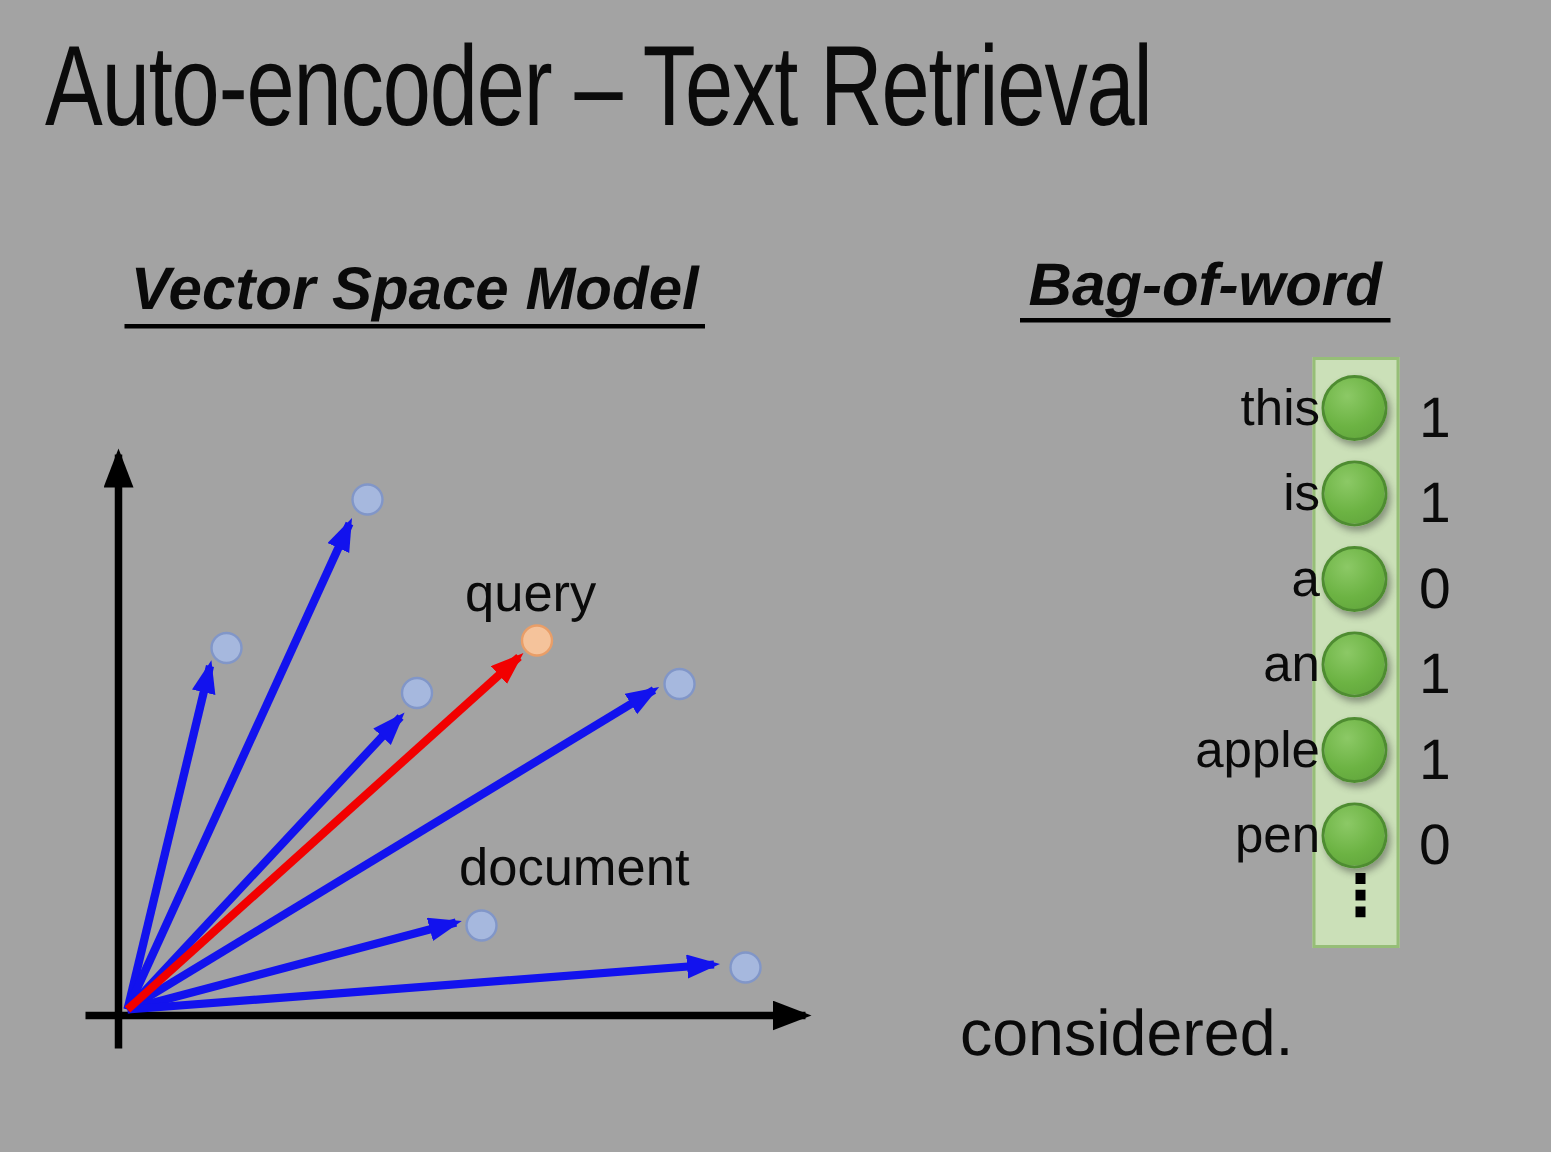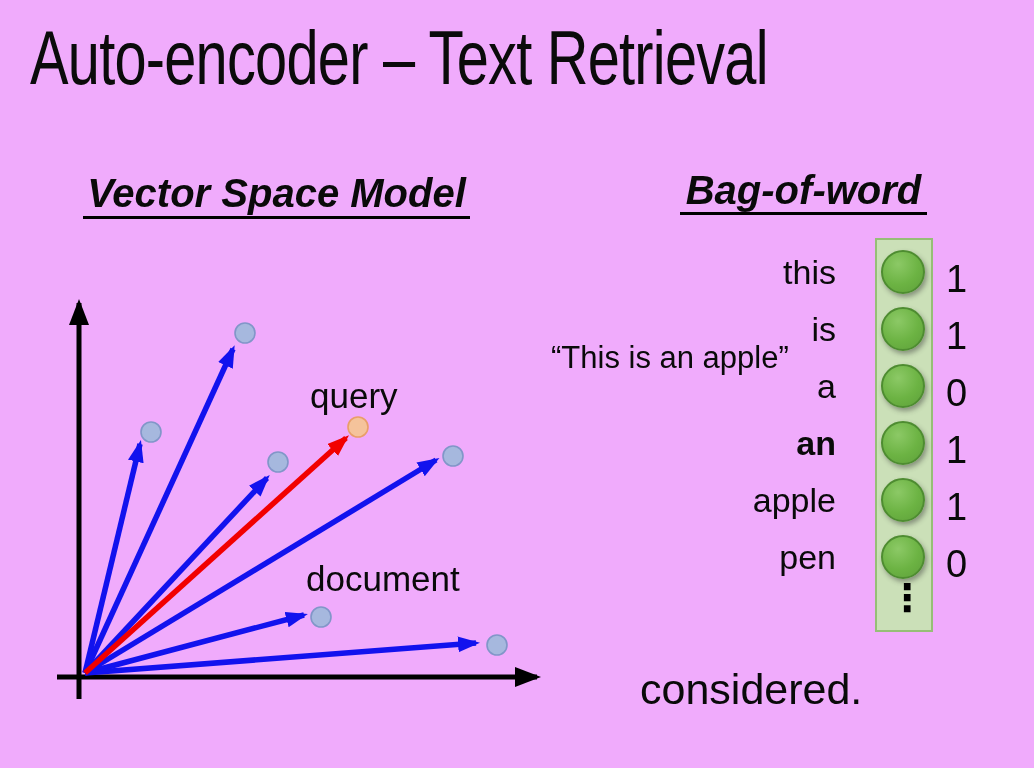--- a/index.html
+++ b/index.html
@@ -1,17 +1,17 @@
 <!DOCTYPE html>
 <html><head>
 <meta charset="utf-8">
 <style>
   html,body{margin:0;padding:0;background:#888;}
   .slide{
-    position:relative;width:1034px;height:768px;background:#f0abfc;
+    position:relative;width:1034px;height:768px;background:#a3a3a3;
     font-family:"Liberation Sans","DejaVu Sans",sans-serif;color:#000;
     overflow:hidden;margin:0 auto;
   }
   .title{
     position:absolute;left:30px;top:20px;font-size:76px;font-weight:300;
     line-height:1;white-space:nowrap;letter-spacing:-1px;color:#0b0b0b;
     transform:scaleX(0.76);transform-origin:0 0;
   }
   .heading{
     position:absolute;text-align:center;font-style:italic;font-weight:700;
@@ -24,21 +24,21 @@
   .diagram-label{position:absolute;font-size:35px;line-height:1.1;color:#0a0a0a;white-space:nowrap;}
   .query-label{left:310px;top:377px;}
   .document-label{left:306px;top:560px;}
   .note{position:absolute;left:551px;top:337px;font-size:31px;line-height:41px;color:#0a0a0a;white-space:nowrap;}
   .footer{position:absolute;left:640px;top:662px;font-size:43px;line-height:54px;color:#0a0a0a;white-space:nowrap;}
   .bow-rect{
     position:absolute;left:875px;top:238px;width:58px;height:394px;
     background:#cbe0b8;border:2px solid #96be77;box-sizing:border-box;
   }
   .bow-word{
-    position:absolute;left:608px;width:228px;height:46px;line-height:46px;
+    position:absolute;left:652px;width:228px;height:46px;line-height:46px;
     text-align:right;font-size:34px;color:#0a0a0a;white-space:nowrap;
   }
   .bow-circle{
     position:absolute;left:881px;width:44px;height:44px;border-radius:50%;
     background:radial-gradient(circle at 38% 30%, #8cc966 0%, #6cb343 55%, #5ea03a 100%);
     border:2px solid #4e8c31;box-sizing:border-box;
     box-shadow:2px 3px 5px rgba(50,50,50,0.45);
   }
   .bow-value{
     position:absolute;left:946px;width:60px;height:52px;line-height:52px;
@@ -86,35 +86,34 @@
       <circle cx="453" cy="456" r="10" fill="#a6b8de" stroke="#8196c8" stroke-width="1.6"></circle>
       <circle cx="321" cy="617" r="10" fill="#a6b8de" stroke="#8196c8" stroke-width="1.6"></circle>
       <circle cx="497" cy="645" r="10" fill="#a6b8de" stroke="#8196c8" stroke-width="1.6"></circle>
       <circle cx="358" cy="427" r="10" fill="#f5c39b" stroke="#e99e68" stroke-width="1.6"></circle>
     </svg>
 
   <div class="diagram-label query-label">query</div>
   <div class="diagram-label document-label">document</div>
 
   <div class="note">
-    <div>“This is an apple”</div>
   </div>
 
   <div class="bow-rect"></div>
   <div id="bow-rows">
       <div class="bow-word" style="top: 249px;">this</div>
       <div class="bow-circle" style="top: 250px;"></div>
       <div class="bow-value" style="top: 253px;">1</div>
       <div class="bow-word" style="top: 306px;">is</div>
       <div class="bow-circle" style="top: 307px;"></div>
       <div class="bow-value" style="top: 310px;">1</div>
       <div class="bow-word" style="top: 363px;">a</div>
       <div class="bow-circle" style="top: 364px;"></div>
       <div class="bow-value" style="top: 367px;">0</div>
-      <div class="bow-word" style="top: 420px; font-weight: bold;">an</div>
+      <div class="bow-word" style="top: 420px;">an</div>
       <div class="bow-circle" style="top: 421px;"></div>
       <div class="bow-value" style="top: 424px;">1</div>
       <div class="bow-word" style="top: 477px;">apple</div>
       <div class="bow-circle" style="top: 478px;"></div>
       <div class="bow-value" style="top: 481px;">1</div>
       <div class="bow-word" style="top: 534px;">pen</div>
       <div class="bow-circle" style="top: 535px;"></div>
       <div class="bow-value" style="top: 538px;">0</div>
     </div>
   <div class="bow-ellipsis">⋮</div>

